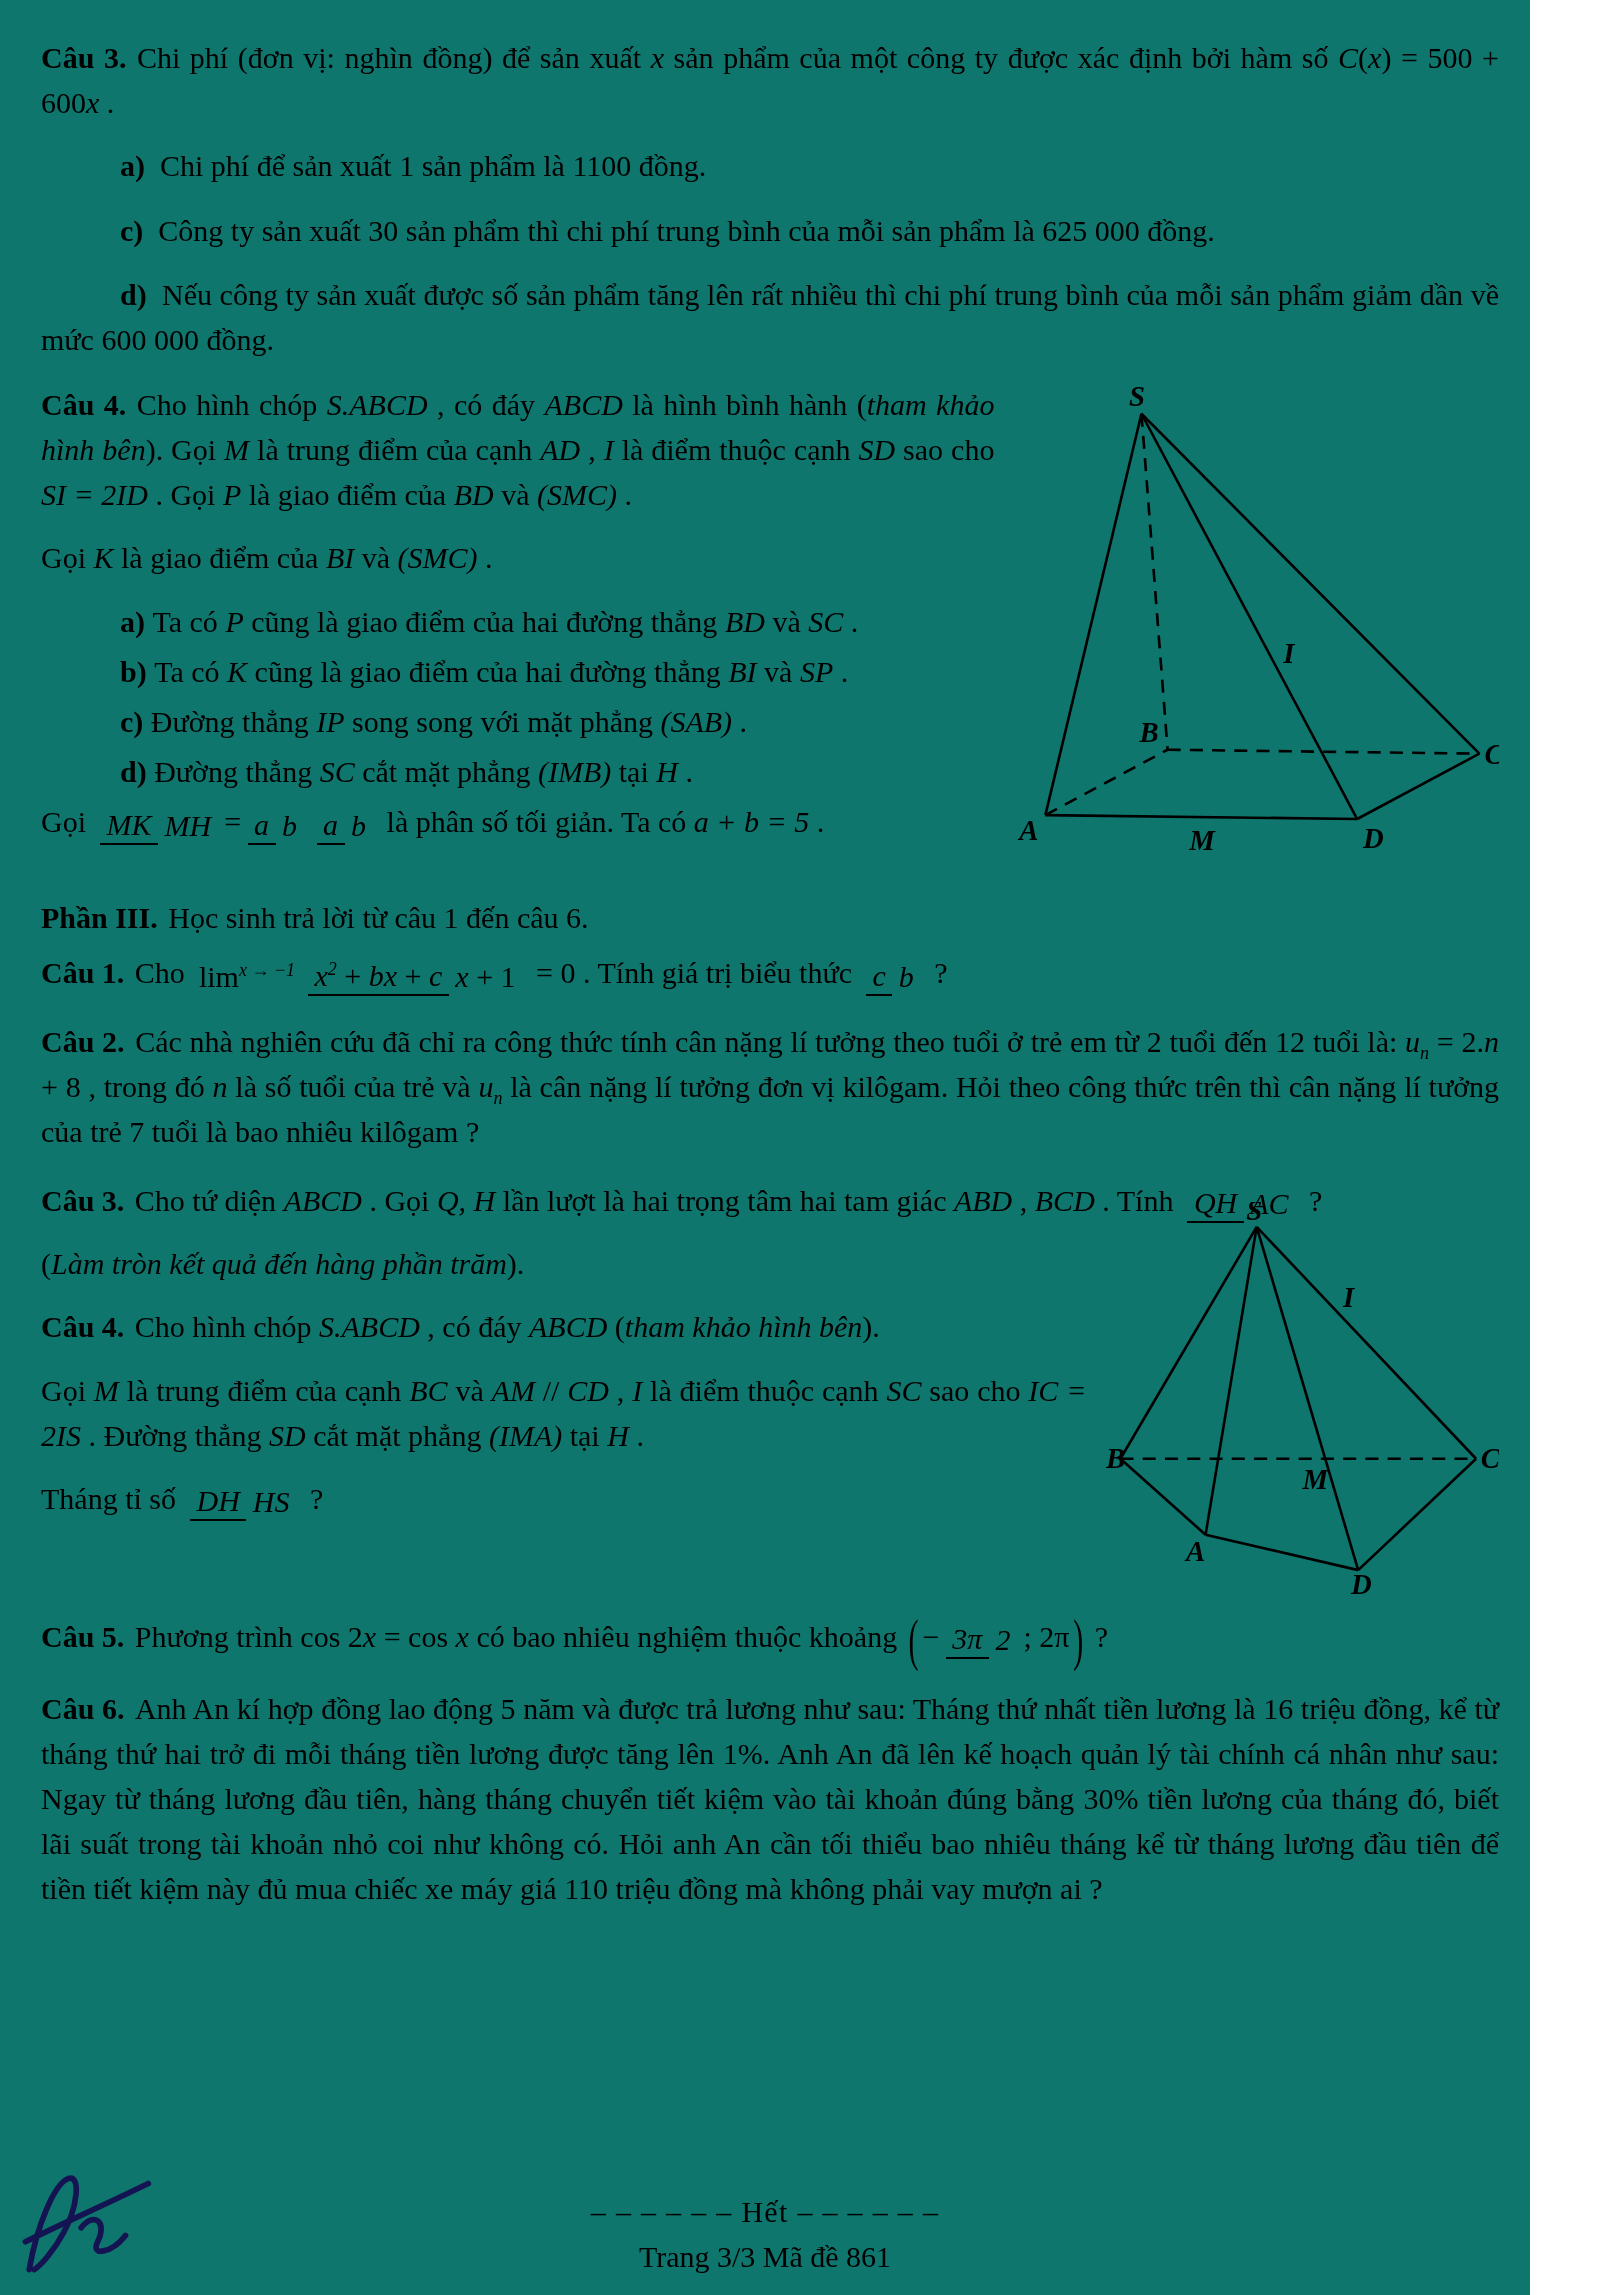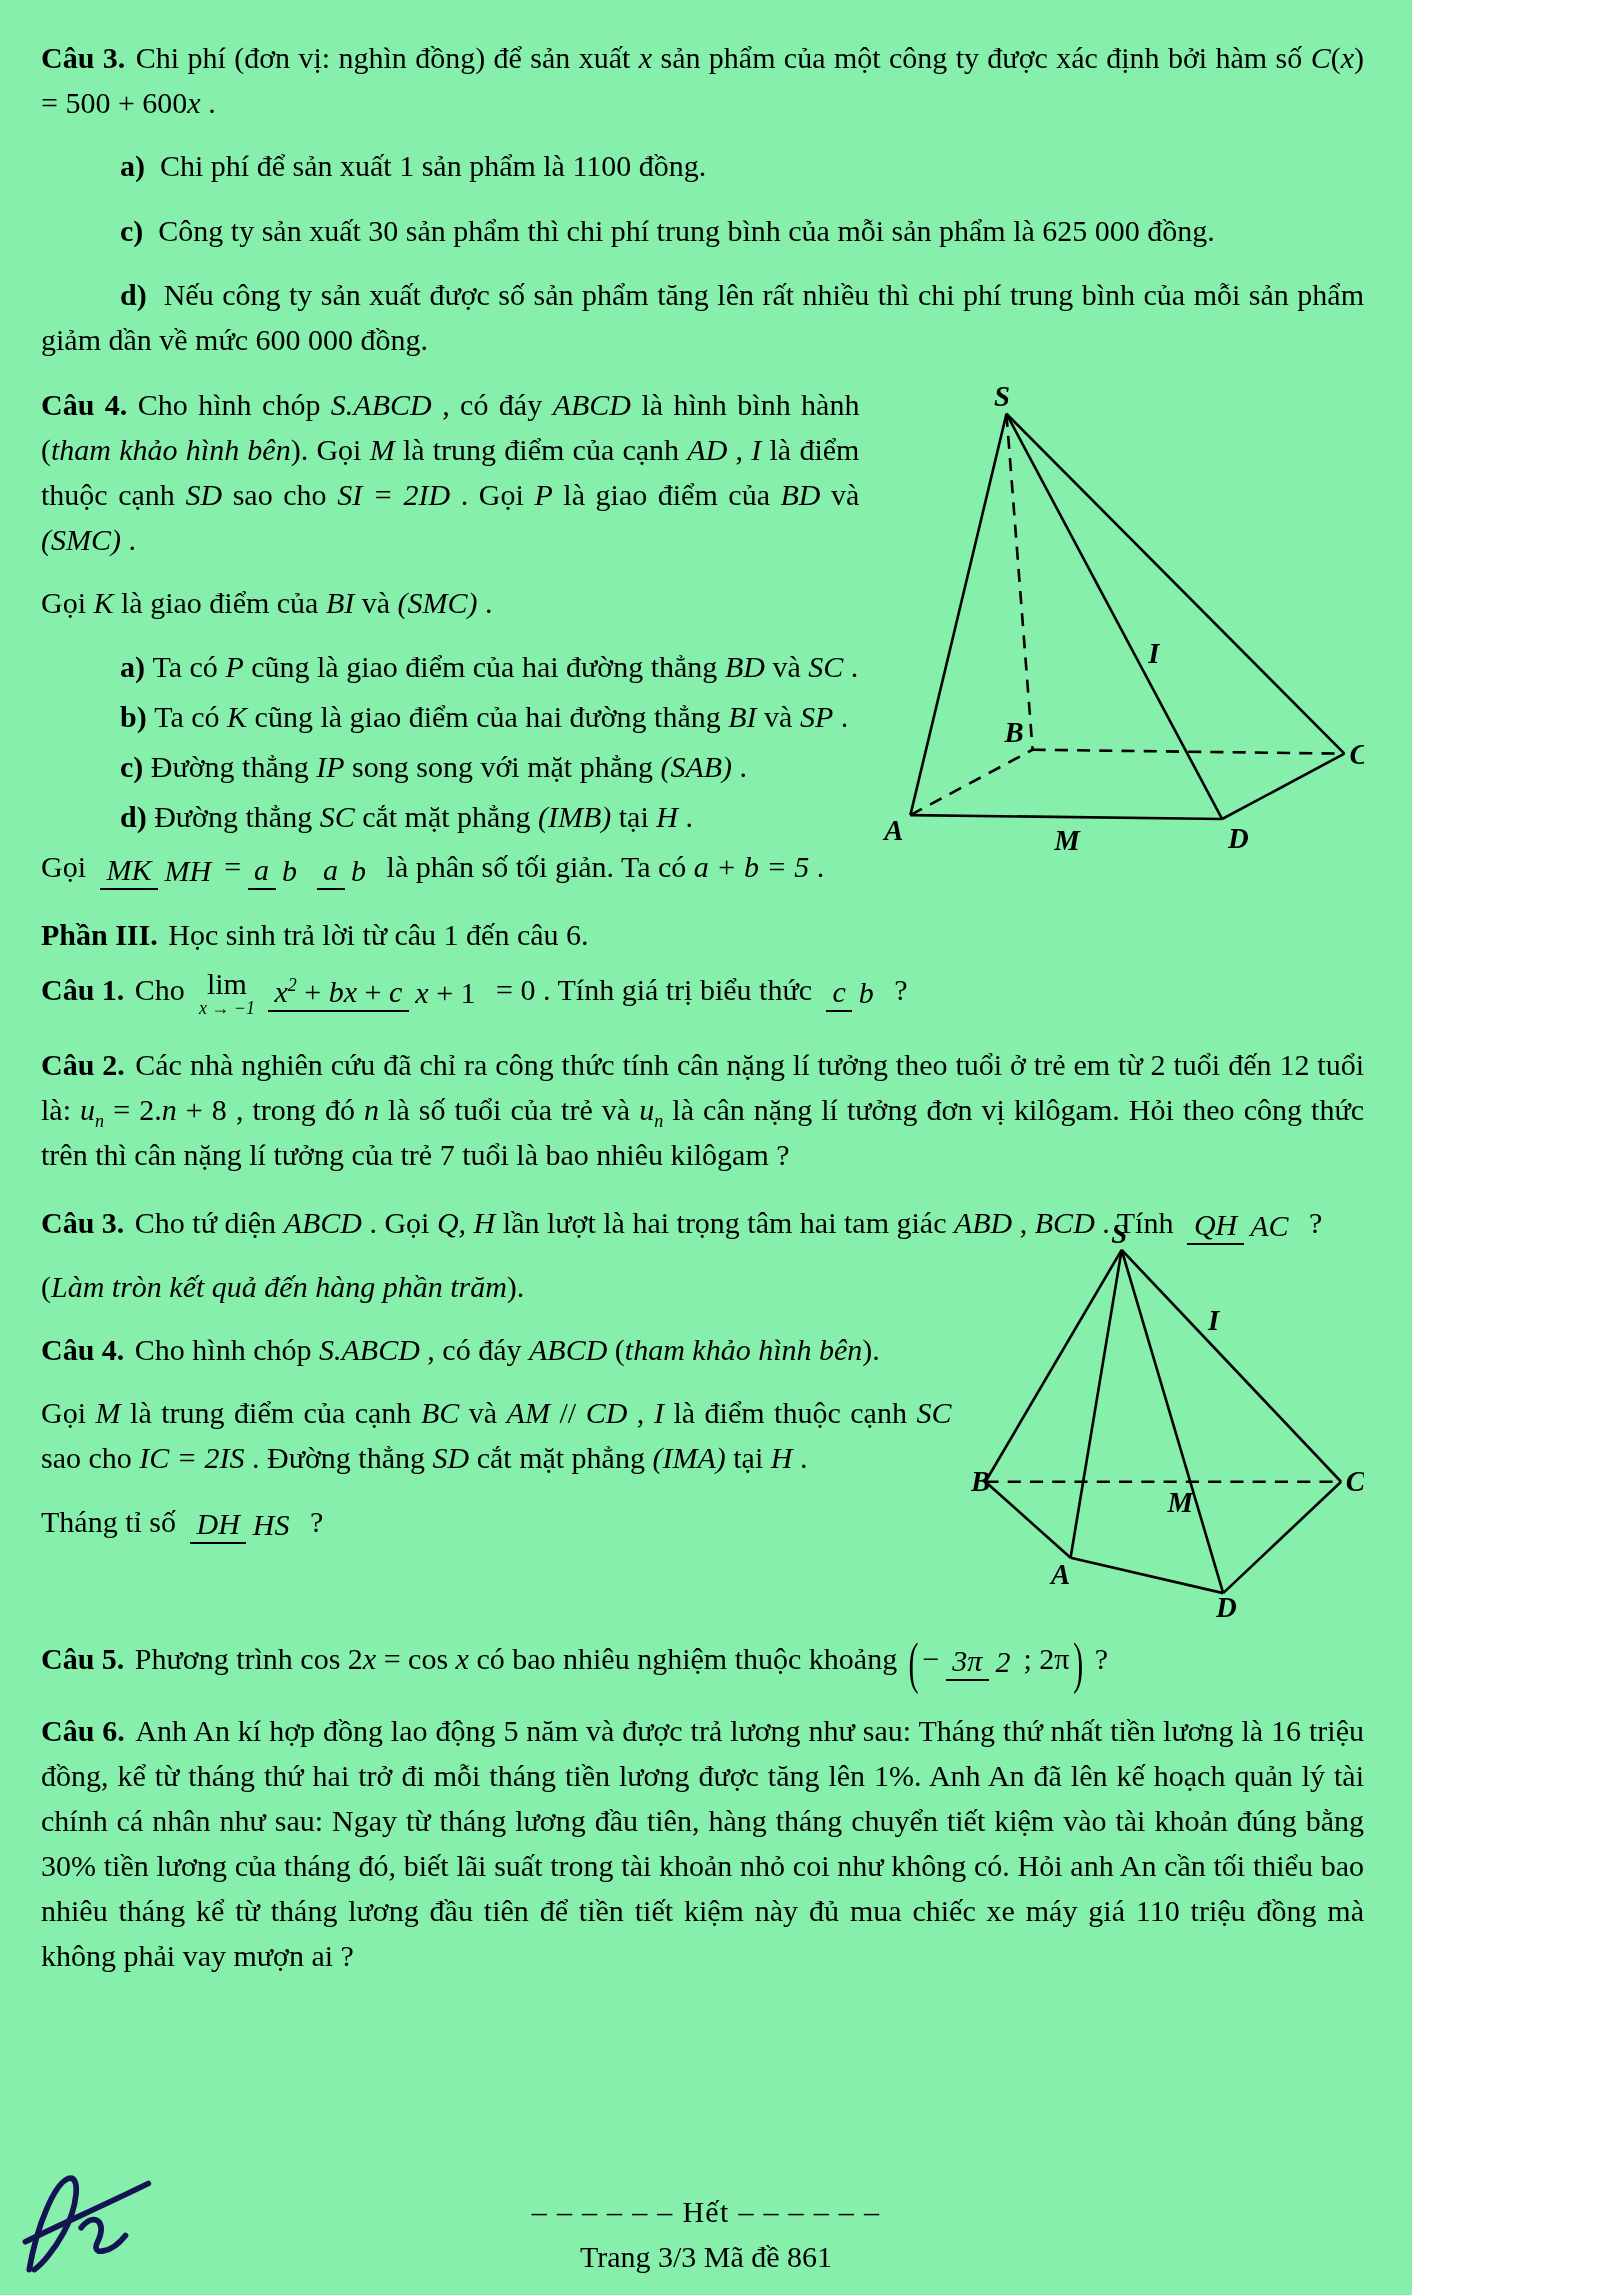--- a/index.html
+++ b/index.html
@@ -1,47 +1,47 @@
 <!DOCTYPE html>
 <html lang="vi" style="font-size:10.5px"><head>
 <meta charset="utf-8">
 <style>
   * { box-sizing: border-box; }
   html, body { margin: 0; padding: 0; background: #fff; }
   .page {
     position: relative;
-    width: 1412px;
+    width: 1530px;
     height: 2295px;
-    background: #86efac;
+    background: #0f766e;
     color: #000;
     font-family: "Liberation Serif", "DejaVu Serif", serif;
     font-size: 30px;
     line-height: 1.5;
-    padding: 35px 48px 0 41px;
+    padding: 35px 31px 0 41px;
     overflow: hidden;
   }
   .para { margin: 0 0 18.3px 0; text-align: justify; }
   .qlabel { font-weight: 700; padding-right: 10.5px; }
   .items-loose .item { margin: 0 0 19.6px 0; text-indent: 79px; }
   .items-tight .item { margin: 0 0 5.2px 0; text-indent: 79px; }
   .run-t { font-style: normal; }
   .run-m { font-style: italic; }
   .run-i { font-style: italic; }
   .run-b { font-weight: 700; }
   .run-sup { vertical-align: super; font-size: 60%; line-height: 0; }
   .run-sub { vertical-align: sub; font-size: 60%; line-height: 0; font-style: italic; }
   .frac {
     display: inline-flex; flex-direction: row; align-items: center;
     vertical-align: middle; line-height: 1.2; font-style: italic;
     margin: 0 6.5px; text-indent: 0;
   }
   .frac .num { border-bottom: 2px solid #000; padding: 0 6.5px; white-space: nowrap; }
   .frac .den { padding: 0 6.5px; white-space: nowrap; }
   .lim {
-    display: inline-flex; flex-direction: column; align-items: center;
+    display: inline-flex; flex-direction: row; 
     vertical-align: middle; line-height: 1.05; margin: 0 6.5px; text-indent: 0;
   }
   .lim-op { font-style: normal; }
   .lim-sub { font-size: 60%; font-style: italic; }
   .bigp {
     display: inline-block; transform: scaleY(1.9);
     vertical-align: middle; margin: 0 3.9px; font-weight: 400;
   }
   .fig { float: right; margin: 0 0 6.5px 19.6px; }
   .fig2 { margin-top: -39px; }

